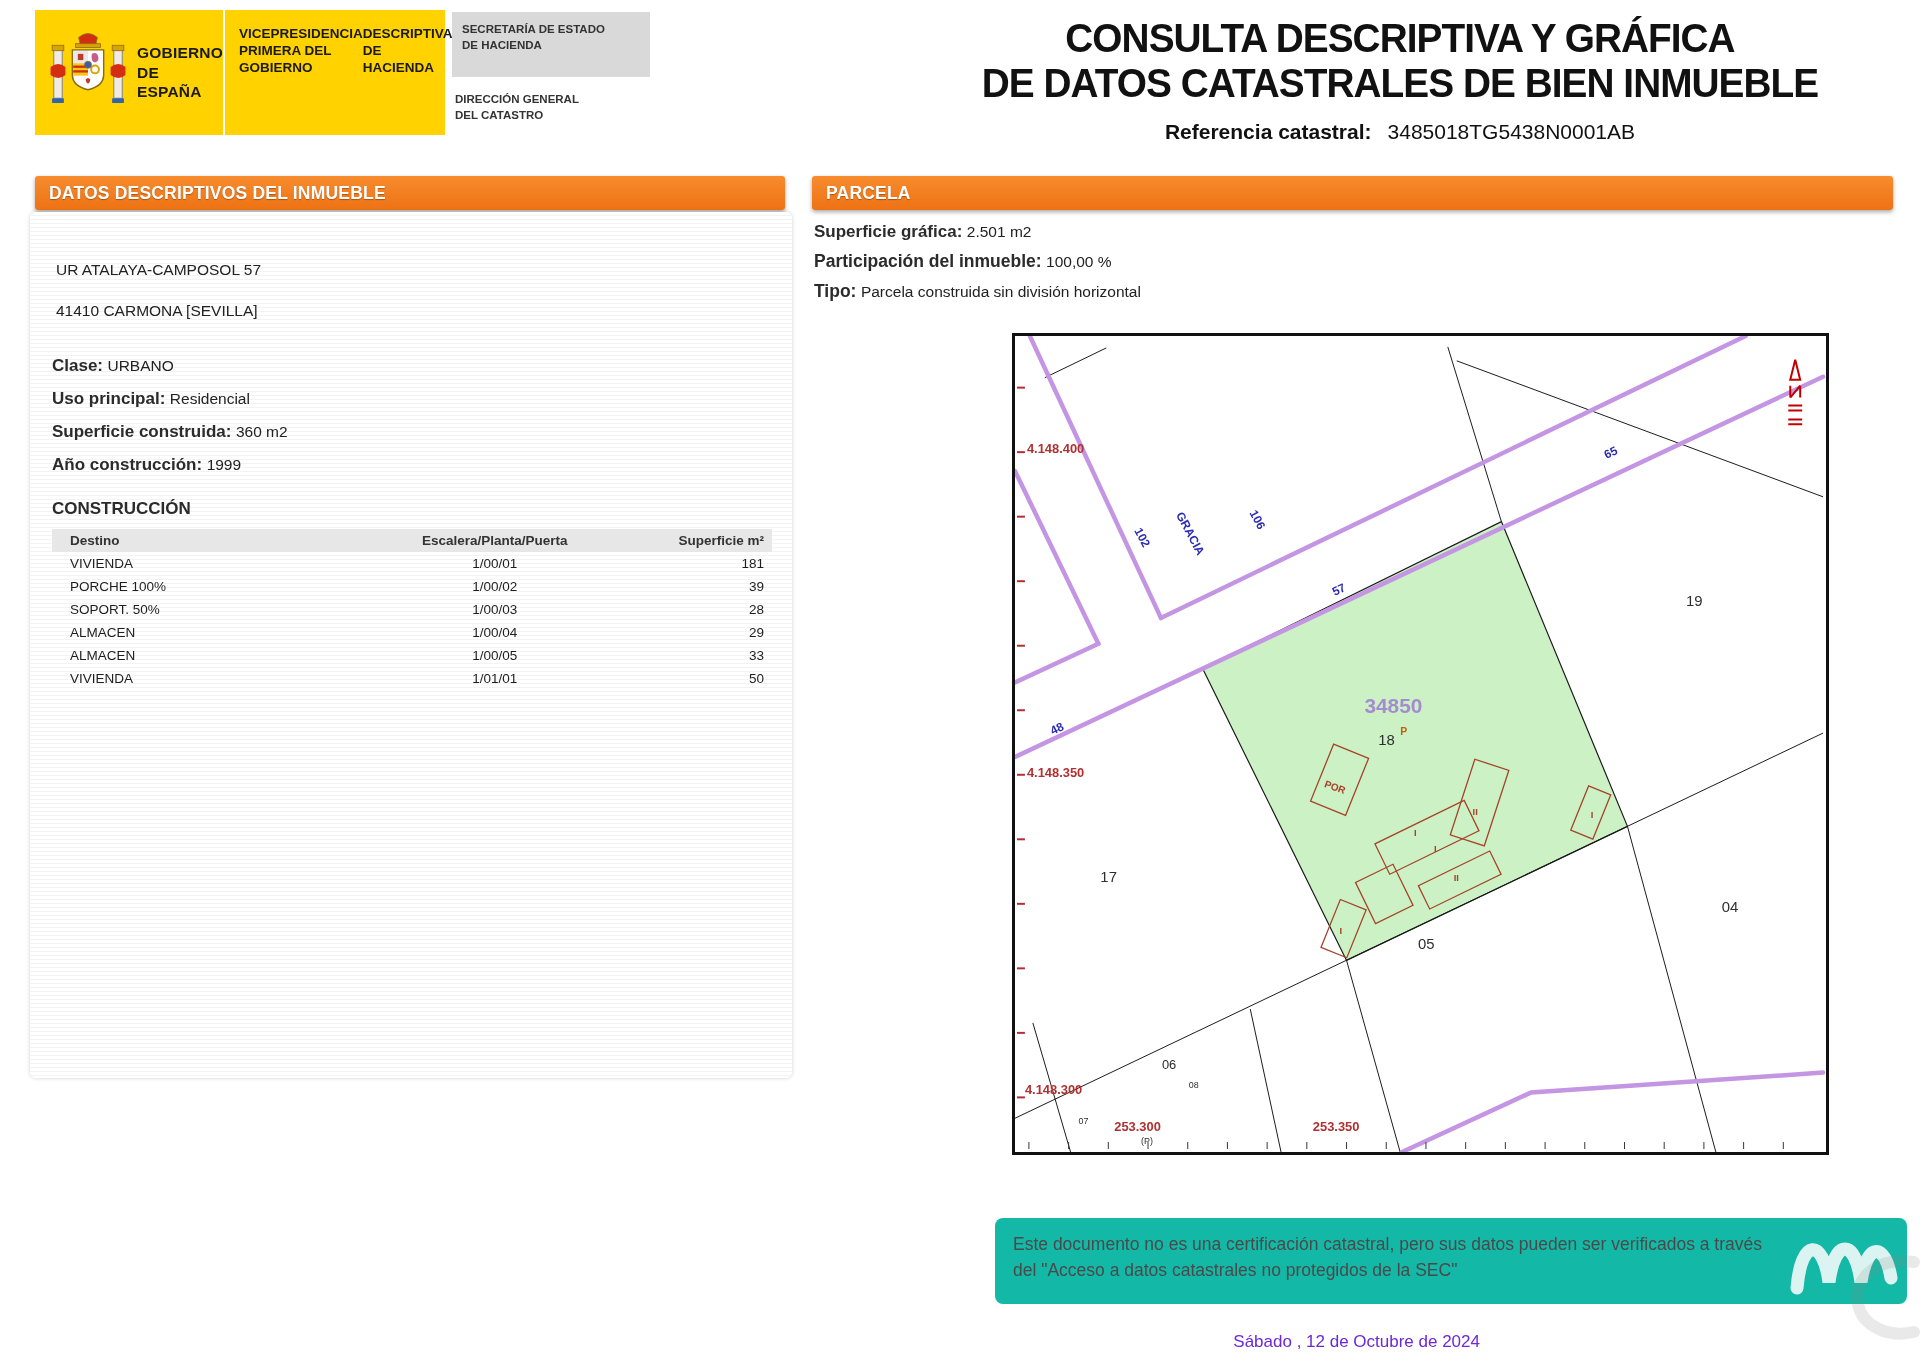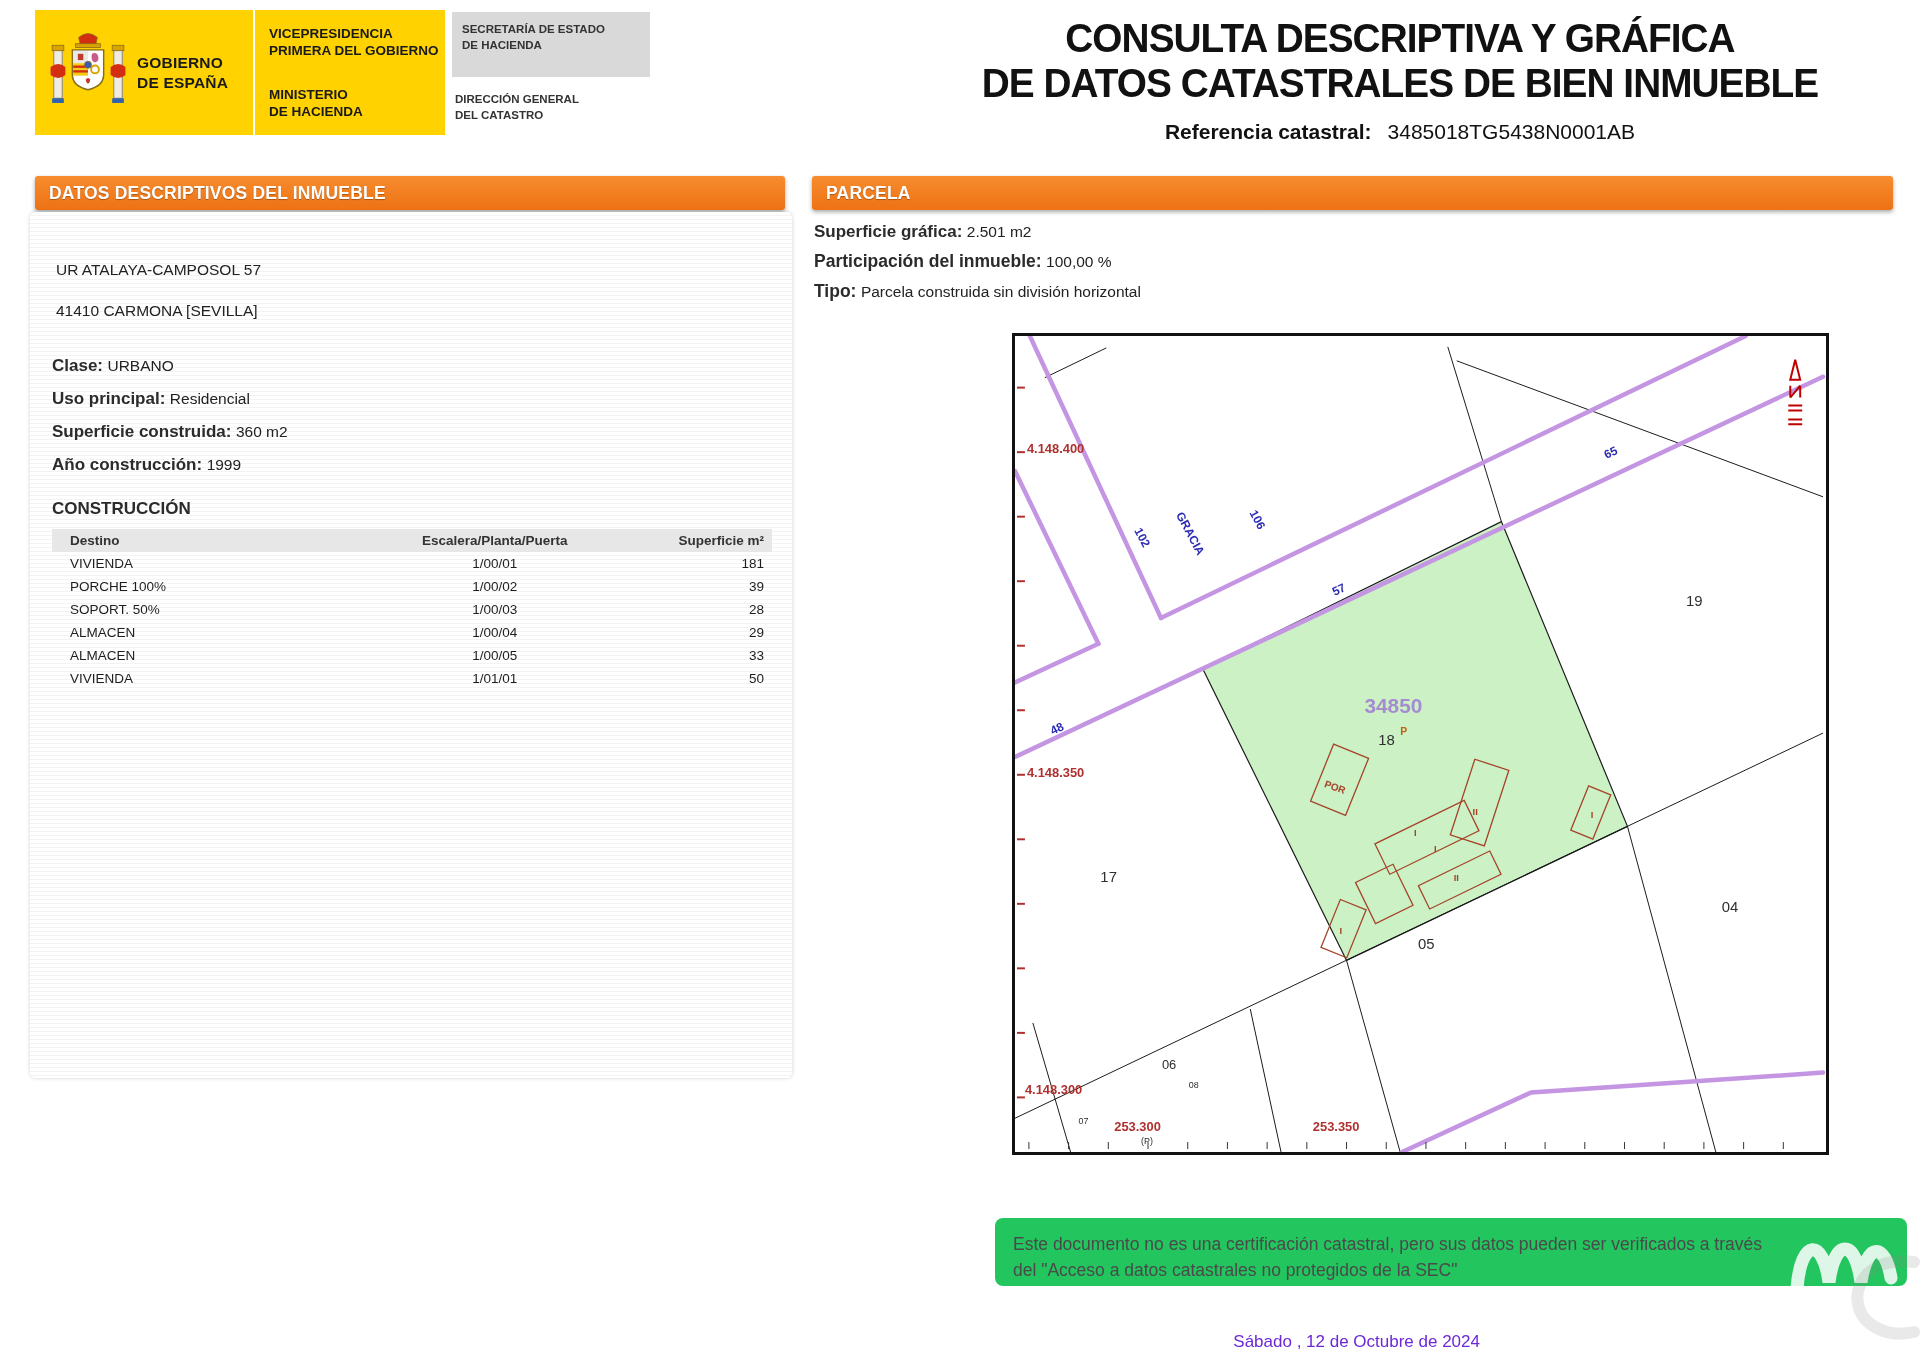--- a/index.html
+++ b/index.html
@@ -5,21 +5,21 @@
   html,body{margin:0;padding:0;background:#fff;width:1920px;height:1355px;position:relative;
     font-family:"Liberation Sans",sans-serif;color:#222;overflow:hidden}
   .abs{position:absolute}
   .prewrap{white-space:pre-line}
 
   
   .logo-block{left:35px;top:10px;width:410px;height:125px;display:flex;background:#FFD200}
   .logo-cell1{width:218px;display:flex;align-items:center;border-right:2px solid #fff}
   .emblem{margin-left:14px}
   .gob-text{font-weight:700;font-size:15.5px;line-height:1.25;color:#1a1a1a;margin-left:10px;letter-spacing:.2px}
-  .logo-cell2{flex:1;padding:16px 0 14px 14px;display:flex;flex-direction:column;justify-content:space-between}
+  .logo-cell2{flex:1;padding:16px 0 14px 14px;display:flex;justify-content:space-between}
   .minis{font-weight:700;font-size:13.5px;line-height:1.25;color:#1a1a1a}
   .grey-cell{left:452px;top:12px;width:198px;height:65px;background:#D9D9D9;padding:10px 0 0 10px;box-sizing:border-box}
   .sec-text{font-size:11.5px;font-weight:600;line-height:1.35;color:#333}
   .dir-cell{left:455px;top:92px}
   .title-block{left:950px;top:16px;width:900px;text-align:center}
   .doc-title{font-size:40px;font-weight:700;letter-spacing:-1px;color:#111;line-height:1.12;transform:scaleX(.97);transform-origin:center}
   .ref-row{margin-top:14px;display:flex;justify-content:center;align-items:baseline;gap:16px}
   .ref-label{font-size:21px;font-weight:700;color:#111}
   .ref-value{font-size:21px;color:#111}
 
@@ -76,21 +76,21 @@
   .t-blue{fill:#2B2BB4;font-size:12px;font-weight:600}
   .t-parcel{fill:#A58BD0;font-size:21px;font-weight:700}
   .t-plot{fill:#2f2f2f;font-size:15px}
   .t-plot-sm{fill:#2f2f2f;font-size:13px}
   .t-tiny{fill:#2f2f2f;font-size:9px}
   .t-bldg{fill:#A54228;font-size:9.5px;font-weight:600}
   .t-por{fill:#A54228;font-size:10px;font-weight:600}
   .t-p{fill:#C06010;font-size:10.5px;font-weight:700}
 
   
-  .disclaimer{left:995px;top:1218px;width:912px;height:68px;background:#22c55e;border-radius:8px;
+  .disclaimer{left:995px;top:1218px;width:912px;height:86px;background:#14b8a6;border-radius:8px;
     padding:13px 120px 9px 18px;box-sizing:border-box;font-size:17.5px;color:#4a4a4a;line-height:1.5}
   .wm{position:absolute;right:8px;top:6px;opacity:.85}
   .date-line{left:1100px;top:1332px;width:380px;text-align:right;font-size:17px;color:#6d28d9}
   .corner-wm{left:1848px;top:1252px;opacity:.18}
 </style>
 </head>
 <body>
 
 <div class="abs logo-block">
   <div class="logo-cell1">
@@ -122,21 +122,21 @@
         <circle cx="50" cy="47" r="4.5" fill="#3B5BB5" stroke="#8a6d1a"></circle>
         <path d="M47,66 q3,-4 6,0 q-1,5 -3,5 q-2,0 -3,-5" fill="#C0392B"></path>
       </svg>
     </span>
     <div class="gob-text prewrap">GOBIERNO
 DE ESPAÑA</div>
   </div>
   <div class="logo-cell2">
     <div class="minis prewrap">VICEPRESIDENCIA
 PRIMERA DEL GOBIERNO</div>
-    <div class="minis prewrap">MINISTERIO
+    <div class="minis prewrap">DESCRIPTIVA
 DE HACIENDA</div>
   </div>
 </div>
 <div class="abs grey-cell">
   <div class="sec-text prewrap">SECRETARÍA DE ESTADO
 DE HACIENDA</div>
 </div>
 <div class="abs dir-cell">
   <div class="sec-text prewrap">DIRECCIÓN GENERAL
 DEL CATASTRO</div>

